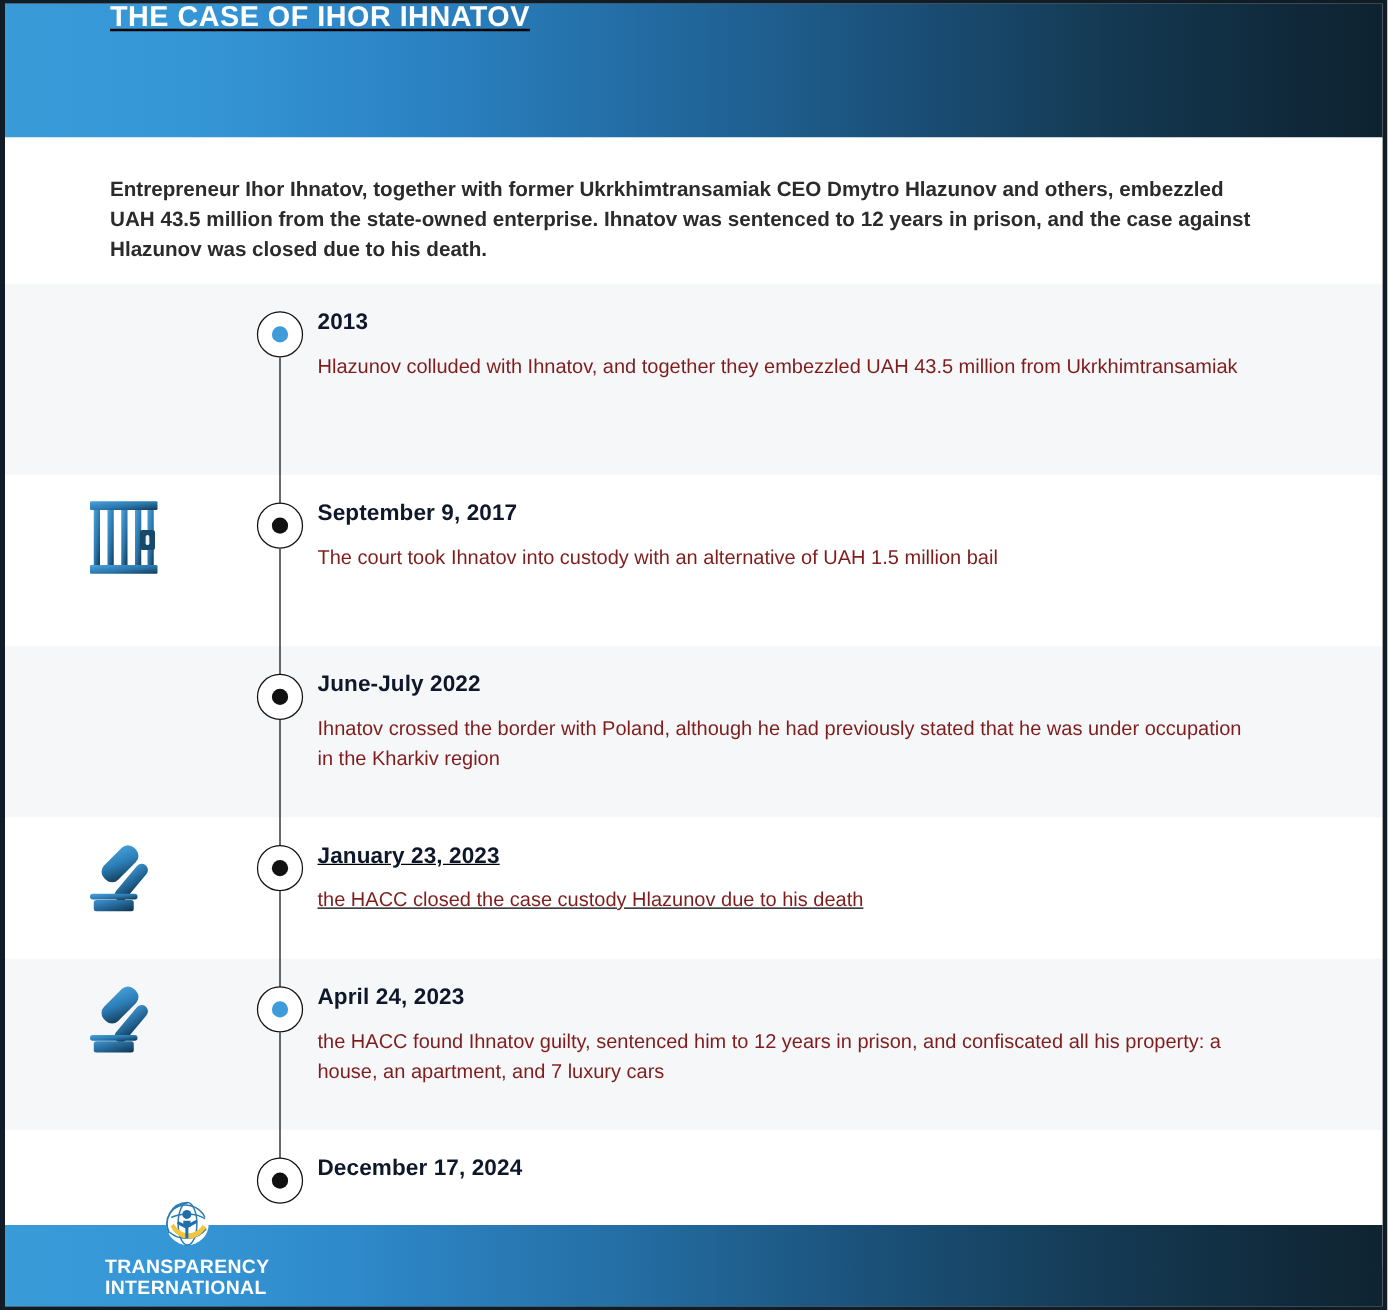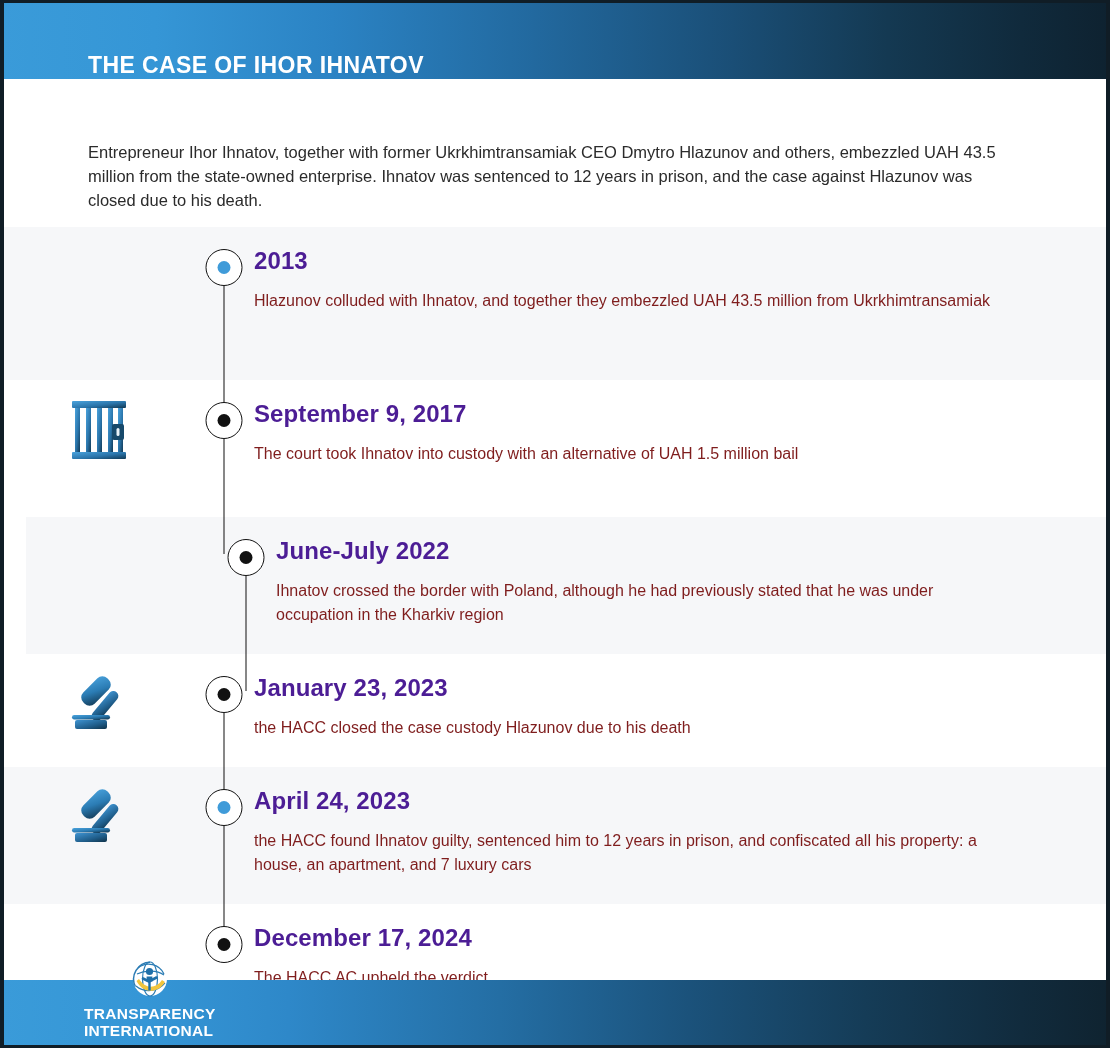--- a/index.html
+++ b/index.html
@@ -24,32 +24,33 @@
     border-bottom: 3px solid #101d26;
     overflow: hidden;
   }
 
   
   .header {
     position: absolute;
     left: -4px;
     top: -3px;
     width: 1110px;
-    height: 79px;
+    height: 110px;
     background: linear-gradient(90deg,
         #3a9bd9 0%,
         #3596d6 14%,
         #2b83c4 30%,
         #22699f 48%,
         #1a4e76 66%,
         #143952 80%,
         #102a3c 92%,
         #0e2230 100%);
     display: flex;
-    align-items: flex-end;
+    align-items: flex-start;
+    text-decoration: underline;
   }
   .header-title {
     margin-left: 88px;
     color: #ffffff;
     font-size: 23px;
     font-weight: bold;
     letter-spacing: 0.4px;
     text-transform: uppercase;
   }
 
@@ -62,21 +63,21 @@
     height: 117px;
     background: #ffffff;
     box-sizing: border-box;
     padding: 30px 100px 0 84px;
   }
   .intro p {
     margin: 0;
     font-size: 16.5px;
     line-height: 24px;
     color: #2b2b2b;
-    font-weight: 400;
+    font-weight: 700;
   }
 
   
   .timeline {
     position: absolute;
     left: 0;
     top: 224px;
     width: 1102px;
   }
   .row {
@@ -137,23 +138,23 @@
     position: absolute;
     left: 50%;
     top: 59px;
     transform: translateX(-0.5px);
     width: 1.4px;
     background: #111111;
     z-index: 1;
   }
 
   .date {
-    font-size: 24px;
+    font-size: 18px;
     font-weight: bold;
-    color: #4c1d95;
+    color: #0f172a;
     letter-spacing: 0.1px;
     margin: 0 0 14px 0;
   }
   .desc {
     font-size: 16px;
     line-height: 24px;
     color: #7f1d1d;
     margin: 0;
   }
 
@@ -265,35 +266,35 @@
         <div class="marker">
           <span class="dot"></span>
         </div>
       </div>
       <div class="col-text">
         <div class="date">September 9, 2017</div>
         <div class="desc">The court took Ihnatov into custody with an alternative of UAH 1.5 million bail</div>
       </div>
     </div>
 
-    <div class="row alt" style="height:137px;margin-left:22px;">
+    <div class="row alt" style="height:137px;">
       <div class="col-icon"></div>
       <div class="col-marker">
         <div class="connector" style="height:115px;"></div>
         <div class="marker">
           <span class="dot"></span>
         </div>
       </div>
       <div class="col-text">
         <div class="date">June-July 2022</div>
         <div class="desc">Ihnatov crossed the border with Poland, although he had previously stated that he was under occupation in the Kharkiv region</div>
       </div>
     </div>
 
-    <div class="row plain" style="height:113px;">
+    <div class="row plain" style="height:113px;text-decoration:underline;">
       <div class="col-icon" style="padding-top:12px;">
         <span class="icon-wrap gavel">
           <svg viewBox="0 0 70 70" width="70" height="70" aria-hidden="true">
             <defs>
               <linearGradient id="g-gavel" x1="0" y1="0" x2="1" y2="1">
                 <stop offset="0%" stop-color="#4aa3dd"></stop>
                 <stop offset="50%" stop-color="#2b7cb4"></stop>
                 <stop offset="100%" stop-color="#113650"></stop>
               </linearGradient>
               <linearGradient id="g-gavel2" x1="0" y1="0" x2="1" y2="1">
@@ -349,21 +350,20 @@
 
     <div class="row plain" style="height:110px;">
       <div class="col-icon"></div>
       <div class="col-marker">
         <div class="marker">
           <span class="dot"></span>
         </div>
       </div>
       <div class="col-text">
         <div class="date">December 17, 2024</div>
-        <div class="desc">The HACC AC upheld the verdict</div>
       </div>
     </div>
 
   </div>
 
   <div class="footer">
     <div class="logo">
       <span class="logo-mark">
         <svg viewBox="0 0 36 36" width="36" height="36" aria-hidden="true">
           <circle cx="18" cy="18" r="17" fill="#ffffff"></circle>

